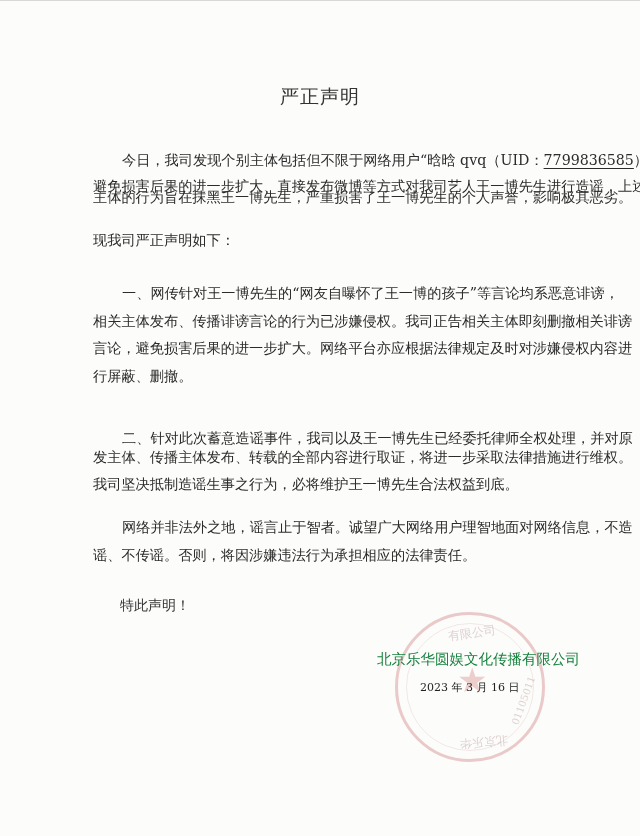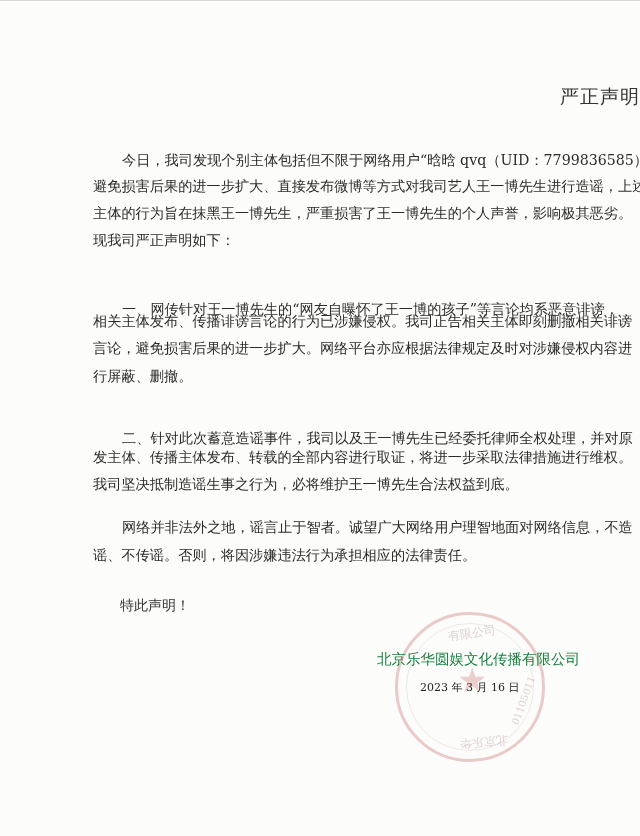--- a/index.html
+++ b/index.html
@@ -19,36 +19,37 @@
       position: absolute;
       left: 0; top: 0;
       width: 640px; height: 1px;
       background: #d8d8d6;
     }
     .title {
       position: absolute;
       top: 84px;
       left: 0;
       width: 640px;
-      text-align: right;
+      text-align: center;
       font-family: "DejaVu Sans", "Liberation Sans", sans-serif;
       font-size: 19px;
       letter-spacing: 1px;
       color: #333;
     }
     .line {
       position: absolute;
       left: 93px;
       font-size: 14.2px;
       line-height: 18px;
       white-space: nowrap;
       color: #2b2b2b;
     }
     .indent { left: 122px; }
     .uid-num {
+      text-decoration: underline;
       text-underline-offset: 3px;
     }
     .closing {
       position: absolute;
       left: 120px;
       top: 597px;
       font-family: Liberation Sans, sans-serif;
       font-size: 14px;
       color: #333;
     }
@@ -105,26 +106,26 @@
 
 <div class="topline"></div>
 
 <div class="title">严正声明</div>
 
 <div>
   <div class="line indent" style="top:151px">
     <span>今日，我司发现个别主体包括但不限于网络用户“晗晗 qvq（UID：</span><span class="uid-num">7799836585</span><span>）”</span>
   </div>
   <div class="line" style="top:177px">避免损害后果的进一步扩大、直接发布微博等方式对我司艺人王一博先生进行造谣，上述</div>
-  <div class="line" style="top:204px">主体的行为旨在抹黑王一博先生，严重损害了王一博先生的个人声誉，影响极其恶劣。</div>
+  <div class="line" style="top:188px">主体的行为旨在抹黑王一博先生，严重损害了王一博先生的个人声誉，影响极其恶劣。</div>
   <div class="line" style="top:231px">现我司严正声明如下：</div>
 </div>
 
 <div>
-  <div class="line indent" style="top:300px">一、网传针对王一博先生的“网友自曝怀了王一博的孩子”等言论均系恶意诽谤，</div>
+  <div class="line indent" style="top:284px">一、网传针对王一博先生的“网友自曝怀了王一博的孩子”等言论均系恶意诽谤，</div>
   <div class="line" style="top:312px">相关主体发布、传播诽谤言论的行为已涉嫌侵权。我司正告相关主体即刻删撤相关诽谤</div>
   <div class="line" style="top:339px">言论，避免损害后果的进一步扩大。网络平台亦应根据法律规定及时对涉嫌侵权内容进</div>
   <div class="line" style="top:367px">行屏蔽、删撤。</div>
 </div>
 
 <div>
   <div class="line indent" style="top:429px">二、针对此次蓄意造谣事件，我司以及王一博先生已经委托律师全权处理，并对原</div>
   <div class="line" style="top:448px">发主体、传播主体发布、转载的全部内容进行取证，将进一步采取法律措施进行维权。</div>
   <div class="line" style="top:475px">我司坚决抵制造谣生事之行为，必将维护王一博先生合法权益到底。</div>
 </div>

